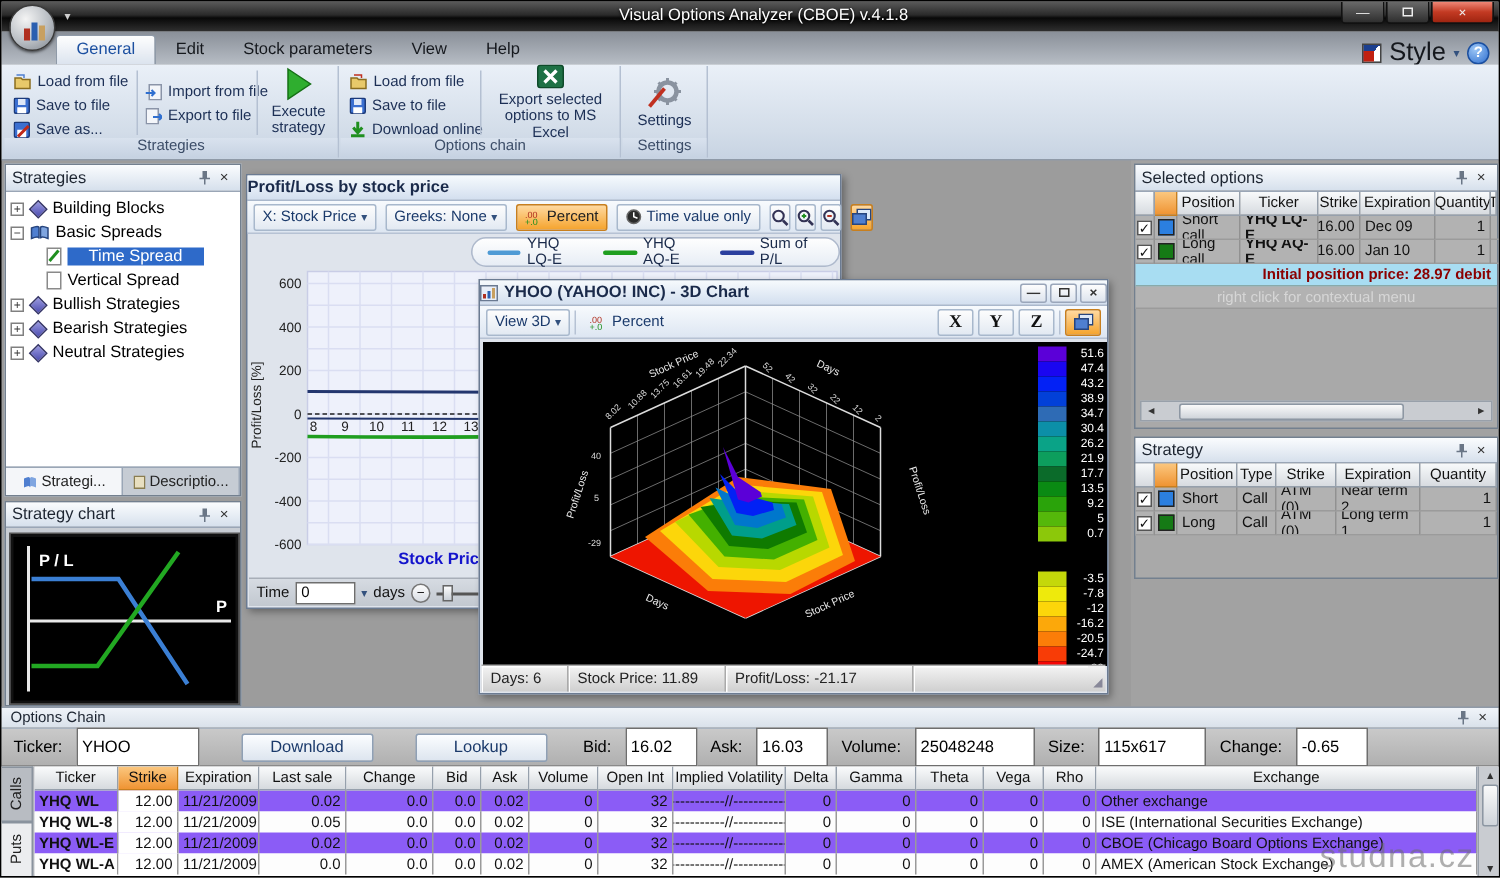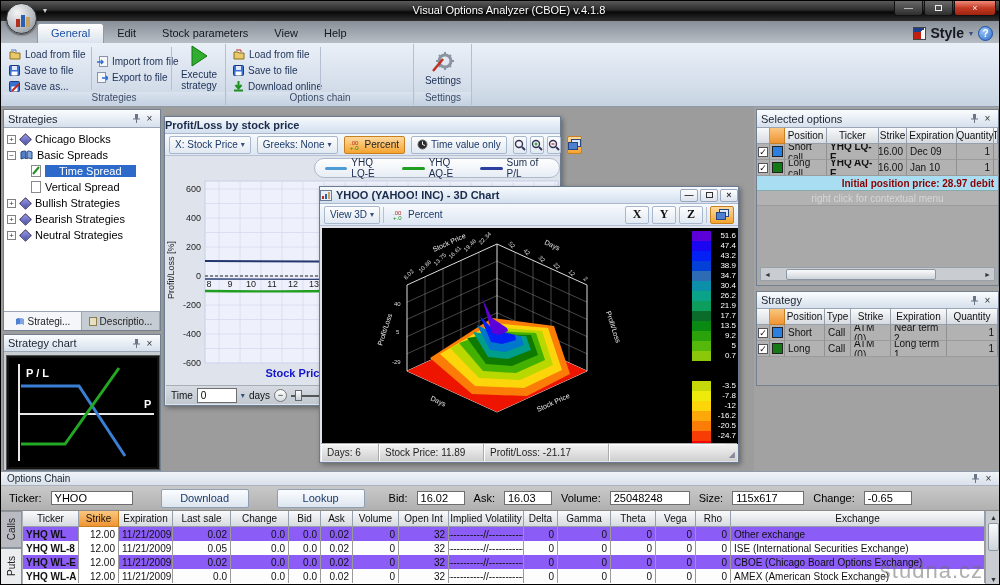--- a/index.html
+++ b/index.html
@@ -92,21 +92,21 @@
   
   .hscroll{position:absolute;height:14px;background:#c9ccd1;border:1px solid #98a0aa;display:flex;align-items:center;}
   .sarrow{width:13px;height:12px;display:flex;align-items:center;justify-content:center;font-size:7px;color:#333;}
   .sthumb{height:11px;background:linear-gradient(#fafafa,#cfd4da);border:1px solid #8d97a3;border-radius:2px;}
   
   .oc-hdr{position:absolute;left:0;top:470px;width:1000px;height:15px;
     background:linear-gradient(#f0f4f9,#d9e1ea);border-top:1px solid #8f9aa8;border-bottom:1px solid #aab4c0;
     display:flex;align-items:center;padding:0 6px;font-size:10px;color:#1c2430;}
   .oc-tools{position:absolute;left:0;top:485px;width:1000px;height:25px;background:linear-gradient(#c9c9c9,#b0b0b0);
     border-bottom:1px solid #8a8a8a;display:flex;align-items:center;gap:9px;padding:0 8px;font-size:11px;color:#000;}
-  .oc-input{height:14px;border:1px solid #6e6e6e;background:#fff;font-size:11px;padding:0 3px;font-family:"Liberation Sans",sans-serif;}
+  .oc-input{height:26px;border:1px solid #6e6e6e;background:#fff;font-size:11px;padding:0 3px;font-family:"Liberation Sans",sans-serif;}
   .oc-btn{height:19px;min-width:88px;display:flex;align-items:center;justify-content:center;border:1px solid #8fa0b5;border-radius:2px;
     background:linear-gradient(#fbfdff,#dde5ef);color:#1b3a6b;font-size:11px;}
   .chain-grid{display:grid;grid-template-columns:56px 40px 54px 58px 58px 32px 32px 46px 50px 75px 34px 53px 45px 40px 35px 1fr;}
   .chain-grid.hrow{height:16px;font-size:10px;}
   .chain-grid.hrow>div{background:linear-gradient(#fafbfc,#d6dade);border-right:1px solid #96a0ac;border-bottom:1px solid #96a0ac;
     display:flex;align-items:center;justify-content:center;}
   .chain-grid.drow{height:14px;font-size:10px;}
   .chain-grid.drow>div{border-right:1px solid #9a9a9a;display:flex;align-items:center;padding:0 3px;white-space:nowrap;overflow:hidden;}
   .rowA{background:#8b5cf6;}
   .rowB{background:#fdfdfd;}
@@ -143,21 +143,21 @@
 
   <div class="tabrow">
     <div class="rtab active">General</div>
     <div class="rtab">Edit</div>
     <div class="rtab">Stock parameters</div>
     <div class="rtab">View</div>
     <div class="rtab">Help</div>
   </div>
   <div class="tabrow-right">
     <span class="style-swatch"></span>
-    <span style="font-size:14px;color:#15181d;font-weight:bold;">Style</span>
+    <span style="font-size:17px;color:#15181d;">Style</span>
     <span class="caret">▾</span>
     <span class="help-circle">?</span>
   </div>
 
   <div class="ribbon">
 
     <div class="rgroup" style="left:2px;width:223px;">
       <div style="position:absolute;left:4px;top:2px;">
         <div class="smallbtn">
           <svg class="ic" width="12" height="11">
@@ -229,20 +229,27 @@
         </div>
         <div class="smallbtn">
           <svg class="ic" width="11" height="11">
               <path d="M5.5 0 L5.5 6 M2.5 4 L5.5 7.5 L8.5 4" stroke="#1f8f1f" stroke-width="2" fill="none"></path>
               <rect x="1" y="8.5" width="9" height="2" fill="#1f8f1f"></rect>
             </svg>
           <span>Download online</span>
         </div>
       </div>
       <div class="vsep" style="left:93px;"></div>
+      <div class="bigbtn" style="position:absolute;left:96px;top:1px;width:88px;">
+        <svg class="ic" width="18" height="16">
+            <rect x="0.5" y="0.5" width="17" height="15" rx="2" fill="#1e7145" stroke="#0e4a2a"></rect>
+            <path d="M5 4 L13 12 M13 4 L5 12" stroke="#fff" stroke-width="2.2"></path>
+          </svg>
+        <span>Export selected options to MS Excel</span>
+      </div>
       <div class="rgroup-label">Options chain</div>
     </div>
 
     <div class="rgroup" style="left:414px;width:57px;">
       <div class="bigbtn" style="position:absolute;left:2px;top:1px;width:52px;">
         <svg class="ic" width="24" height="22">
           <circle cx="14" cy="10" r="6" fill="none" stroke="#8a93a0" stroke-width="3"></circle>
           <g stroke="#8a93a0" stroke-width="2">
               <path d="M14 1 L14 4"></path>
               <path d="M14 16 L14 19"></path>
@@ -270,21 +277,21 @@
             <rect x="3" y="1" width="3" height="5" fill="#6a7686"></rect>
             <path d="M1 6 L8 6 M4.5 6 L4.5 10" stroke="#6a7686"></path>
           </svg>
         </span>
       <span class="hdr-ic">×</span>
     </div>
     <div class="tree">
       <div class="titem">
         <span class="expander">+</span>
         <span class="diamond"></span>
-        <span>Chicago Blocks</span>
+        <span>Building Blocks</span>
       </div>
       <div class="titem">
         <span class="expander">−</span>
         <svg class="ic" width="13" height="11">
             <path d="M1 2 Q6 0 6 2 L6 9 Q6 7 1 9 Z" fill="#4f7fd0" stroke="#27457e"></path>
             <path d="M12 2 Q7 0 7 2 L7 9 Q7 7 12 9 Z" fill="#7fa5e0" stroke="#27457e"></path>
           </svg>
         <span>Basic Spreads</span>
       </div>
       <div class="titem" style="padding-left:24px;">

